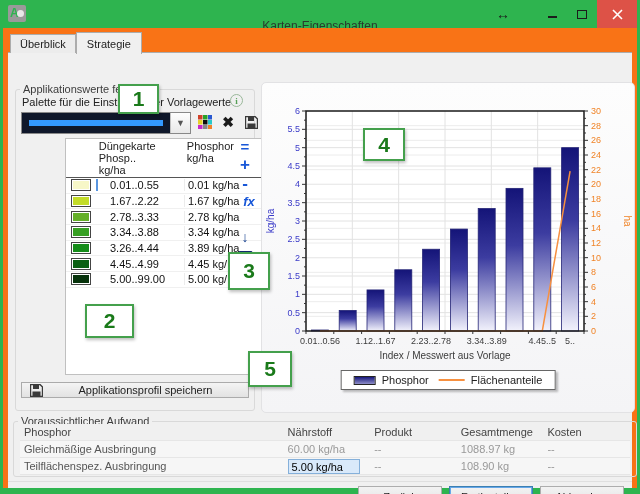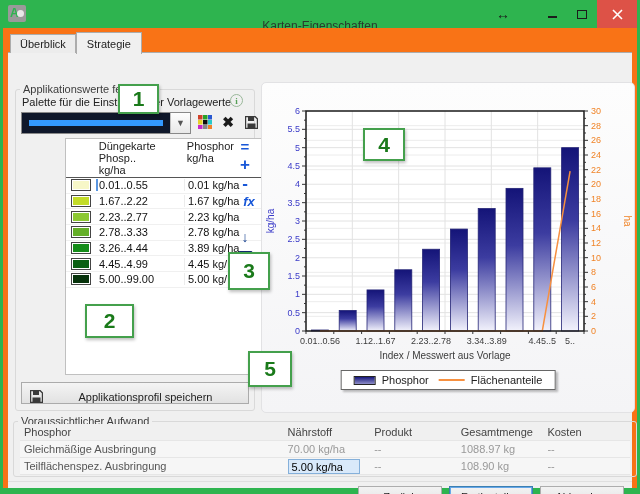--- a/index.html
+++ b/index.html
@@ -47,35 +47,35 @@
   .x-glyph { color:#1a1a1a; font-weight:bold; font-size:14px; line-height:14px; }
 
   .value-table { position:absolute; left:6px; top:55px; width:208px; height:237px; background:#fff; border:1px solid #c0c0c0; font-size:11px;margin-left:44px; }
   .vt-header { display:flex; border-bottom:1px solid #555; }
   .vt-header .swcol { width:30px; }
   .vt-header .hcol { width:89px; color:#222; padding:1px 0 1px 3px; }
   .vt-header .hcol .unit { color:#222; }
   .vt-row { display:flex; align-items:center; height:15.7px; border-bottom:1px solid #f0f0f0; }
   .vt-row .swcol { width:30px; display:flex; justify-content:center; }
   .swatch { width:20px; height:12px; border:1px solid #444; box-shadow:0 0 0 1px #fff inset; }
-  .vt-row .c1 { width:89px; padding-left:3px; color:#111; border-right:1px solid #ececec; }
+  .vt-row .c1 { width:89px; padding-left:14px; color:#111; border-right:1px solid #ececec; }
   .vt-row.first .c1 { box-shadow:inset 2px 0 0 #5a96e0; }
   .vt-row .c2 { width:85px; padding-left:3px; color:#111; }
 
   .tool-col { position:absolute; left:219px; top:56px; width:22px; display:flex; flex-direction:column; align-items:center; }
   .tool { color:#1857d8; font-weight:bold; cursor:default; text-align:center; }
   .tool.t-eq { font-size:15px; line-height:16px; }
   .tool.t-plus { font-size:17px; line-height:20px; }
   .tool.t-minus { font-size:17px; line-height:18px; }
   .tool.t-fx { font-style:italic; font-size:13px; line-height:18px;margin-left:8px; }
   .tool.t-down { color:#17418f; font-size:14px; line-height:16px; margin-top:18px; }
   .tool.t-calc { margin-top:6px; }
 
-  .save-profile-btn { position:absolute; left:6px; top:299px; width:228px; height:22px; background:linear-gradient(#f4f4f4,#e2e2e2);
-        border:1px solid #ababab; display:flex; align-items:flex-end; font-size:11px; color:#222; }
+  .save-profile-btn { position:absolute; left:6px; top:299px; width:228px; height:16px; background:linear-gradient(#f4f4f4,#e2e2e2);
+        border:1px solid #ababab; display:flex; align-items:center; font-size:11px; color:#222; }
   .save-profile-btn .flabel { flex:1; text-align:center; }
   .save-profile-btn svg { margin-left:8px; }
 
   
   .chart-panel { position:absolute; left:253px; top:29px; width:374px; height:331px; background:linear-gradient(#fdfdfd,#f4f4f6);
                  border:1px solid #e2e2e4; border-radius:5px; }
   .chart-title { position:absolute; top:8px; left:0; width:100%; text-align:center; color:#2626d2; font-weight:bold; font-size:12px; }
   .chart-svg { position:absolute; left:0; top:0; }
   .chart-legend { position:absolute; left:50%; transform:translateX(-50%); top:287px; background:#fff; border:1px solid #666;
                   box-shadow:2px 2px 2px rgba(0,0,0,.25); display:flex; align-items:center; gap:10px; padding:3px 12px; font-size:11px; color:#222; }
@@ -194,31 +194,31 @@
           </div>
           <div class="vt-row">
             <div class="swcol">
               <span class="swatch" style="background:#c3dc28"></span>
             </div>
             <div class="c1">1.67..2.22</div>
             <div class="c2">1.67 kg/ha</div>
           </div>
           <div class="vt-row">
             <div class="swcol">
-              <span class="swatch" style="background:#8cc832"></span>
-            </div>
-            <div class="c1">2.23..2.77</div>
-            <div class="c2">2.23 kg/ha</div>
-          </div>
-          <div class="vt-row">
-            <div class="swcol">
               <span class="swatch" style="background:#64af28"></span>
             </div>
             <div class="c1">2.78..3.33</div>
             <div class="c2">2.78 kg/ha</div>
+          </div>
+          <div class="vt-row">
+            <div class="swcol">
+              <span class="swatch" style="background:#37a023"></span>
+            </div>
+            <div class="c1">3.34..3.88</div>
+            <div class="c2">3.34 kg/ha</div>
           </div>
           <div class="vt-row">
             <div class="swcol">
               <span class="swatch" style="background:#148c19"></span>
             </div>
             <div class="c1">3.26..4.44</div>
             <div class="c2">3.89 kg/ha</div>
           </div>
           <div class="vt-row">
             <div class="swcol">
@@ -441,21 +441,21 @@
       <div class="aw-table" style="position:absolute;left:12px;top:371px;width:610px;" id="awTable">
           <div class="aw-row head">
             <div class="aw-c0">Phosphor</div>
             <div class="aw-c">Nährstoff</div>
             <div class="aw-c">Produkt</div>
             <div class="aw-c">Gesamtmenge</div>
             <div class="aw-c">Kosten</div>
           </div>
           <div class="aw-row">
             <div class="aw-c0">Gleichmäßige Ausbringung</div>
-            <div class="aw-c">70.00 kg/ha</div>
+            <div class="aw-c">60.00 kg/ha</div>
             <div class="aw-c">--</div>
             <div class="aw-c">1088.97 kg</div>
             <div class="aw-c">--</div>
           </div>
           <div class="aw-row">
             <div class="aw-c0">Teilflächenspez. Ausbringung</div>
             <div class="aw-c"><span class="aw-edit">5.00 kg/ha</span></div>
             <div class="aw-c">--</div>
             <div class="aw-c">108.90 kg</div>
             <div class="aw-c">--</div>

